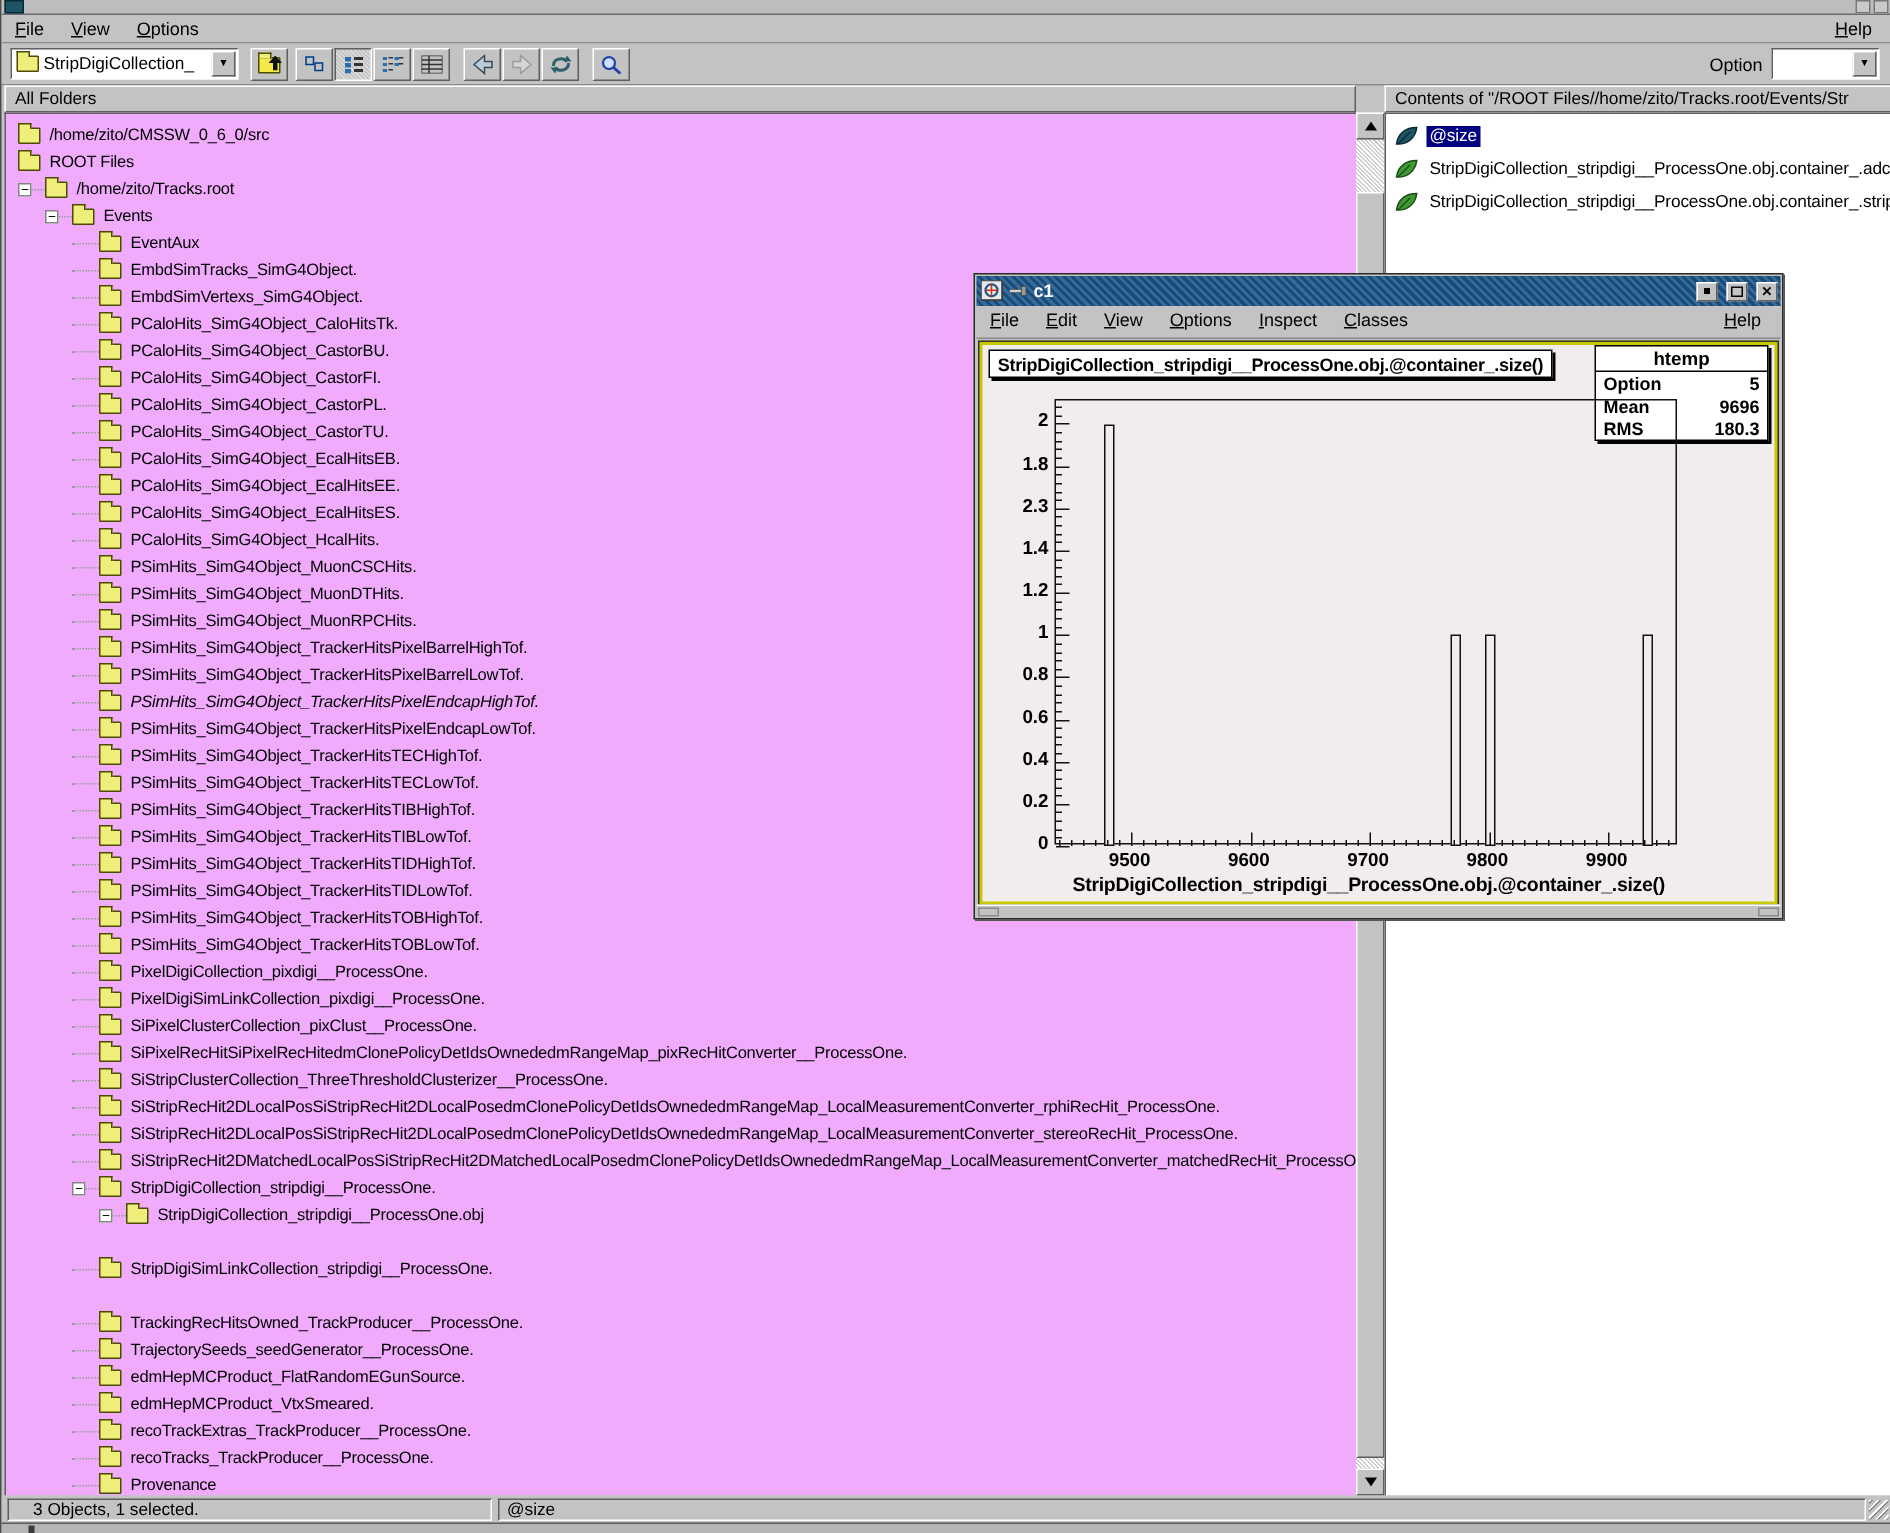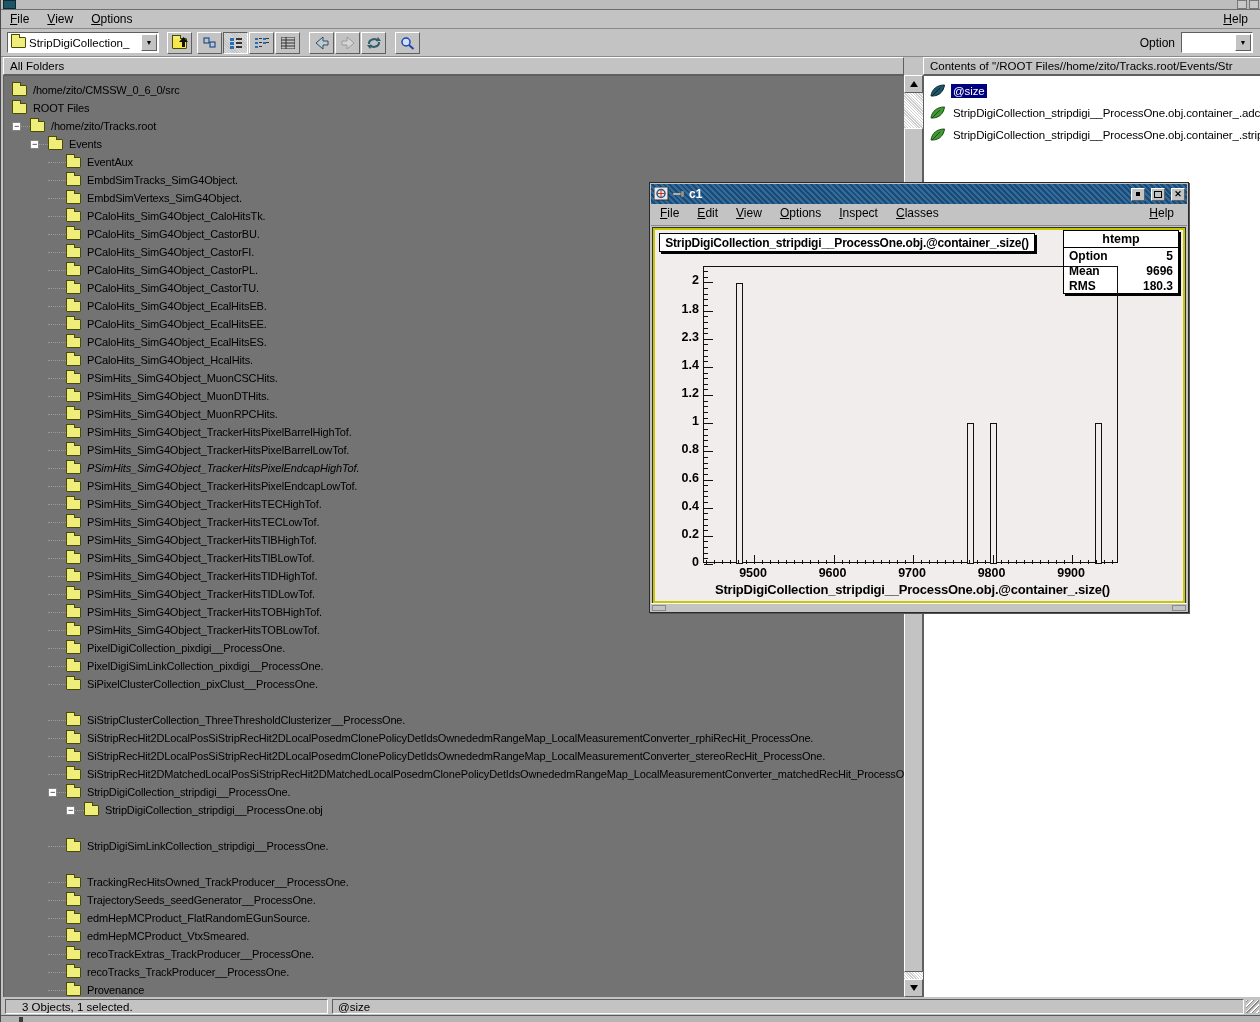--- a/index.html
+++ b/index.html
@@ -39,21 +39,21 @@
   #option-wrap { position:absolute; right:8px; top:3px; display:flex; align-items:center; gap:6px; font-size:12px; }
   #option-combo { width:72px; height:21px; background:#fff; display:flex; align-items:center; justify-content:flex-end; }
 
   
   .hdr { position:absolute; top:57px; height:18px; background:#c3c3c3; font-size:11.5px; padding:2px 0 0 6px;
          white-space:nowrap; overflow:hidden; }
   #hdr-left  { left:2px;   width:901px; }
   #hdr-right { left:922px; width:338px; }
 
   
-  #tree-panel { position:absolute; left:2px; top:75px; width:901px; height:922px; background:#737373;
+  #tree-panel { position:absolute; left:2px; top:75px; width:901px; height:922px; background:#f0abfc;
                 border-left:1px solid #5f5f5f; border-top:1px solid #5f5f5f; overflow:hidden; }
   .trow { position:absolute; height:18px; display:flex; align-items:center; font-size:11px; letter-spacing:-0.15px; white-space:nowrap; }
   .exp { width:9px; height:9px; border:1px solid #848484; background:#fff; font-size:9px; line-height:6px; text-align:center;
          flex:0 0 9px; margin-right:0; }
   .conn { width:9px; height:1px; border-bottom:1px dotted #9a9a9a; flex:0 0 9px; }
   .conn18 { width:18px; height:1px; border-bottom:1px dotted #9a9a9a; flex:0 0 18px; }
   .tfold { position:relative; width:15px; height:11px; background:#f0ee7a; border:1px solid #4a4a00; border-radius:1px; flex:0 0 15px; margin-right:4px; }
   .tfold::before { content:""; position:absolute; left:-1px; top:-4px; width:7px; height:3px; background:#f0ee7a; border:1px solid #4a4a00; border-bottom:none; }
   .tfold.open { background:#fbf9b4; }
   .tl { padding:1px 2px; }
@@ -391,20 +391,25 @@
       </div>
       <div class="trow" style="top: 581px; left: 44px;">
         <span class="conn18"></span>
         <span class="tfold"></span>
         <span class="tl">PixelDigiSimLinkCollection_pixdigi__ProcessOne.</span>
       </div>
       <div class="trow" style="top: 599px; left: 44px;">
         <span class="conn18"></span>
         <span class="tfold"></span>
         <span class="tl">SiPixelClusterCollection_pixClust__ProcessOne.</span>
+      </div>
+      <div class="trow" style="top: 617px; left: 44px;">
+        <span class="conn18"></span>
+        <span class="tfold"></span>
+        <span class="tl">SiPixelRecHitSiPixelRecHitedmClonePolicyDetIdsOwnededmRangeMap_pixRecHitConverter__ProcessOne.</span>
       </div>
       <div class="trow" style="top: 635px; left: 44px;">
         <span class="conn18"></span>
         <span class="tfold"></span>
         <span class="tl">SiStripClusterCollection_ThreeThresholdClusterizer__ProcessOne.</span>
       </div>
       <div class="trow" style="top: 653px; left: 44px;">
         <span class="conn18"></span>
         <span class="tfold"></span>
         <span class="tl">SiStripRecHit2DLocalPosSiStripRecHit2DLocalPosedmClonePolicyDetIdsOwnededmRangeMap_LocalMeasurementConverter_rphiRecHit_ProcessOne.</span>

